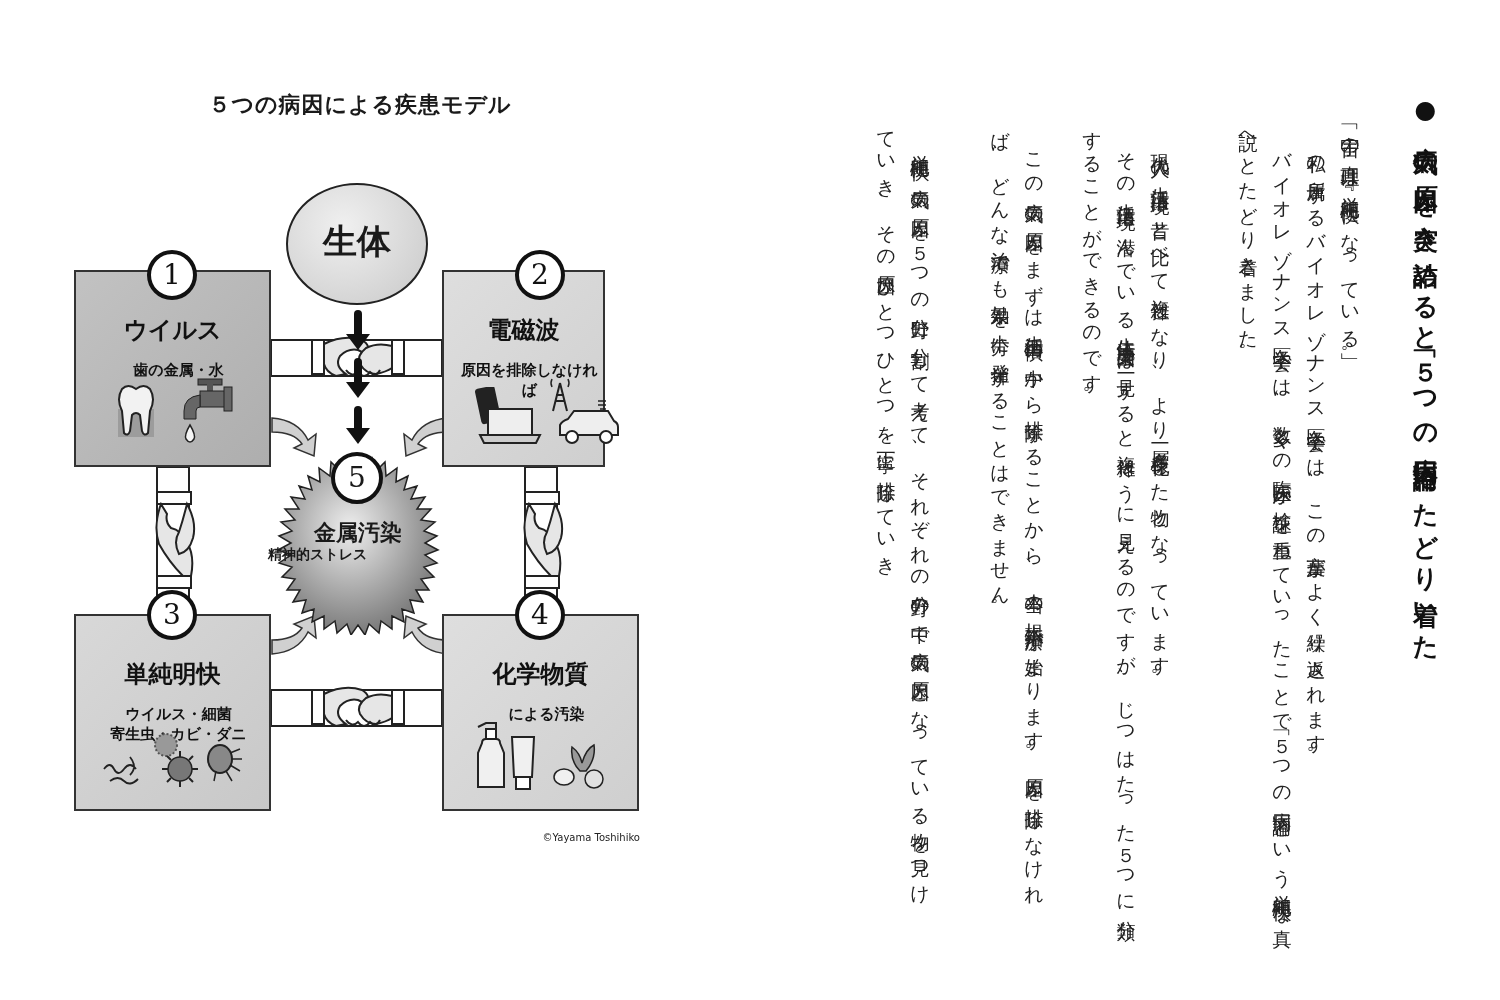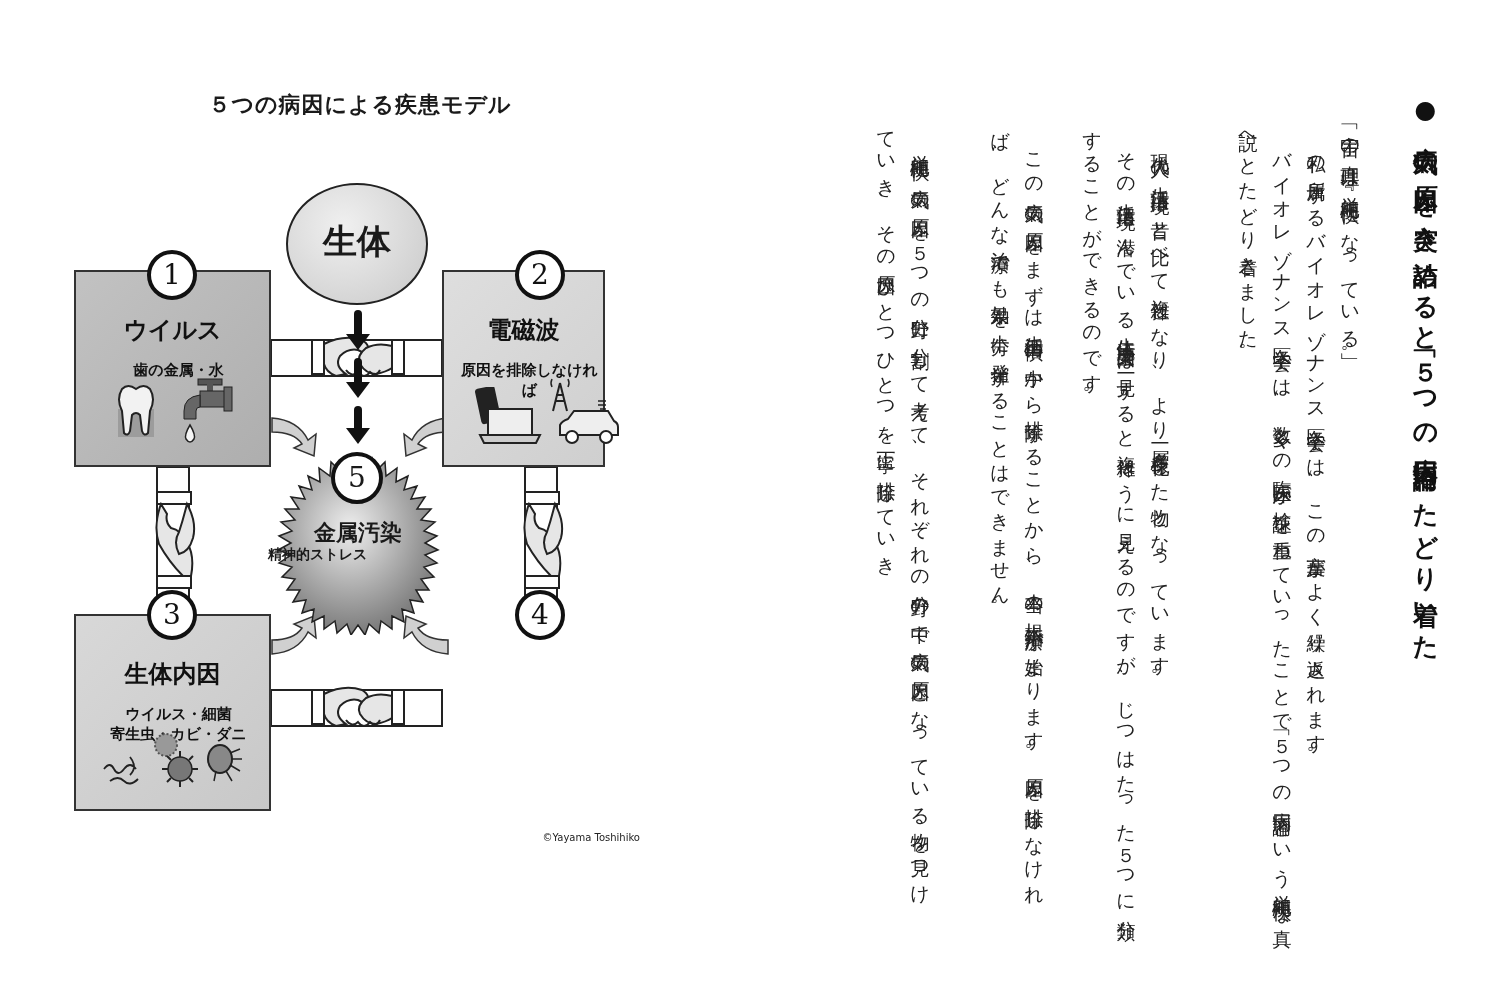--- a/index.html
+++ b/index.html
@@ -186,21 +186,21 @@
         <path d="M44 4 h8 M44 8 h8 M46 12 h6" stroke="#222" stroke-width="1.5"></path>
         <path d="M6 38 L6 28 Q8 24 14 22 L20 14 L54 14 L60 24 Q64 26 64 30 L64 38 Z" fill="#eee" stroke="#222" stroke-width="2"></path>
         <circle cx="18" cy="40" r="6" fill="#fff" stroke="#222" stroke-width="2"></circle>
         <circle cx="52" cy="40" r="6" fill="#fff" stroke="#222" stroke-width="2"></circle>
       </svg>
     </div>
   </div>
   <div class="num-circle" style="left:515px;top:250px;">2</div>
 
   <div class="cause-box box3">
-    <div class="cause-title">生体内因</div>
+    <div class="cause-title">単純明快</div>
     <div class="cause-sub">
       <div>ウイルス・細菌</div>
       <div>寄生虫・カビ・ダニ</div>
     </div>
     <div class="icons-row">
       <svg style="left:26px;top:30px" width="50" height="34" viewBox="0 0 50 34">
         <path d="M2 18 q6 -8 10 0 q4 8 10 0 q6 -8 12 0 M8 30 q8 -6 14 0 q6 6 14 -2 M28 6 q8 10 0 18" stroke="#222" stroke-width="1.8" fill="none"></path>
       </svg>
       <svg style="left:76px;top:10px" width="28" height="28" viewBox="0 0 28 28">
         <circle cx="14" cy="14" r="11" fill="#999" stroke="#555" stroke-width="2" stroke-dasharray="2 2"></circle>
@@ -210,20 +210,40 @@
         <path d="M20 2 v6 M20 32 v6 M2 20 h6 M32 20 h6 M7 7 l4 4 M29 29 l4 4 M33 7 l-4 4 M7 33 l4 -4" stroke="#222" stroke-width="2"></path>
       </svg>
       <svg style="left:126px;top:18px" width="40" height="44" viewBox="0 0 40 44">
         <ellipse cx="18" cy="20" rx="12" ry="14" fill="#888" stroke="#222" stroke-width="2"></ellipse>
         <path d="M28 14 l10 -4 M30 20 l10 0 M28 26 l10 6 M24 32 l6 10 M14 32 l-2 10" stroke="#222" stroke-width="1.5"></path>
       </svg>
     </div>
   </div>
   <div class="num-circle" style="left:147px;top:590px;">3</div>
 
+  <div class="cause-box box4">
+    <div class="cause-title">化学物質</div>
+    <div class="cause-sub">による汚染</div>
+    <div class="icons-row">
+      <svg style="left:30px;top:0px" width="34" height="70" viewBox="0 0 34 70">
+        <path d="M4 6 L12 2 L22 2 L22 8" stroke="#222" stroke-width="2" fill="none"></path>
+        <rect x="12" y="8" width="10" height="10" fill="#fff" stroke="#222" stroke-width="2"></rect>
+        <path d="M8 22 Q8 18 12 18 L22 18 Q26 18 26 22 L30 32 L30 66 L4 66 L4 32 Z" fill="#f0f0f0" stroke="#222" stroke-width="2"></path>
+      </svg>
+      <svg style="left:66px;top:14px" width="26" height="56" viewBox="0 0 26 56">
+        <path d="M2 2 L24 2 L22 42 L4 42 Z" fill="#f0f0f0" stroke="#222" stroke-width="2"></path>
+        <rect x="6" y="42" width="14" height="12" fill="#fff" stroke="#222" stroke-width="2"></rect>
+      </svg>
+      <svg style="left:108px;top:20px" width="60" height="50" viewBox="0 0 60 50">
+        <path d="M28 30 Q18 20 20 6 Q28 12 30 22 Q34 8 42 4 Q44 18 34 30 Z" fill="#999" stroke="#222" stroke-width="1.5"></path>
+        <ellipse cx="12" cy="36" rx="10" ry="8" fill="#f0f0f0" stroke="#222" stroke-width="1.5"></ellipse>
+        <circle cx="42" cy="38" r="9" fill="#e0e0e0" stroke="#222" stroke-width="1.5"></circle>
+      </svg>
+    </div>
+  </div>
   <div class="num-circle" style="left:515px;top:590px;">4</div>
 
   <svg class="star-wrap" viewBox="0 0 180 180">
     <defs>
       <radialGradient id="sg" cx="45%" cy="40%" r="60%">
         <stop offset="0%" stop-color="#eeeeee"></stop>
         <stop offset="100%" stop-color="#7a7a7a"></stop>
       </radialGradient>
     </defs>
     <polygon fill="url(#sg)" stroke="#222" stroke-width="1.5" points="

